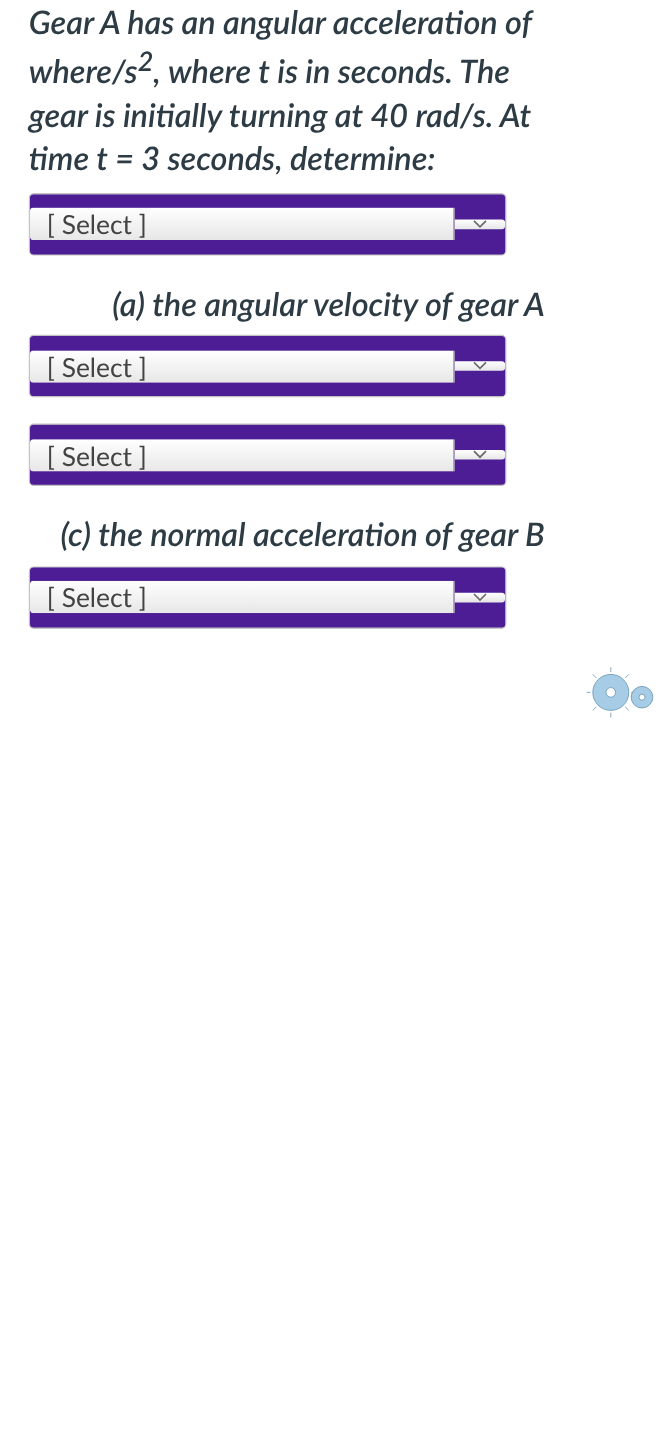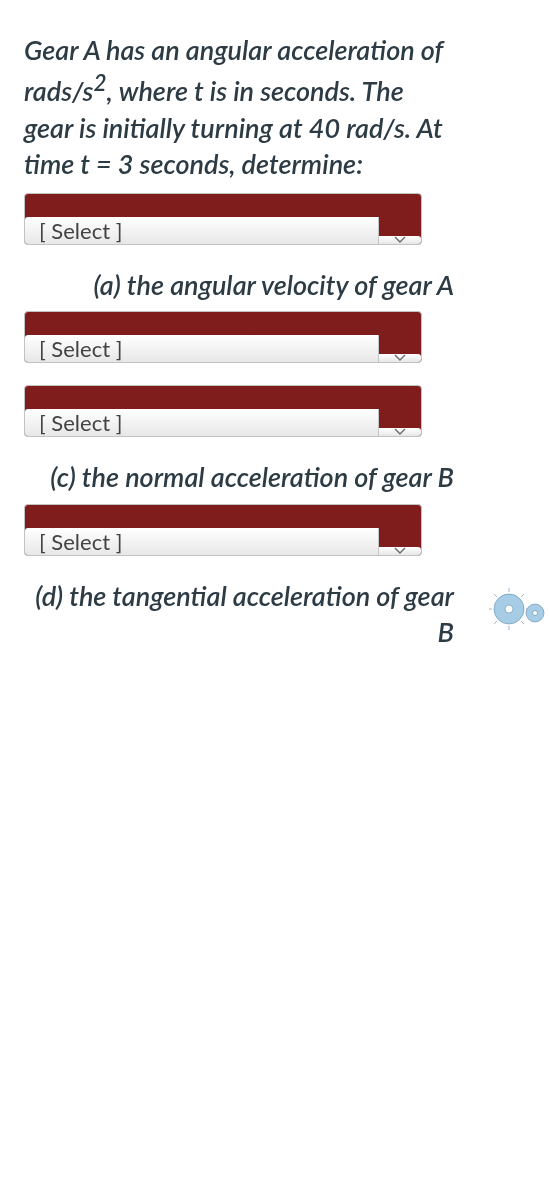--- a/index.html
+++ b/index.html
@@ -11,21 +11,20 @@
     font-family: "Lato", "Segoe UI", "Helvetica Neue", Arial, sans-serif;
     color: #2d3b45;
     background: #fff;
     overflow: hidden;
   }
   .page {
     position: relative;
     padding: 0 0 0 24px;
     width: 549px;
     height: 1000px;
-    margin-top: 32px;
   }
   .content {
     width: 430px;
   }
   .problem-text {
     font-style: italic;
     font-weight: 600;
     font-size: 27px;
     line-height: 1.35;
     color: #2d3b45;
@@ -48,23 +47,23 @@
   .select-wrap {
     margin-top: 8px;
     margin-bottom: 22px;
   }
   .select {
     position: relative;
     width: 398px;
     height: 52px;
     border: 1px solid #c2c2c2;
     border-radius: 4px;
-    background: #7f1d1d;
+    background: #4c1d95;
     display: flex;
-    align-items: flex-end;
+    align-items: center;
     cursor: pointer;
   }
   .select-inner {
     flex: 1;
     background: linear-gradient(to bottom, #ffffff 0%, #e7e7e7 100%);
     border-radius: 3px 0 0 3px;
     display: flex;
     align-items: center;
     padding-left: 14px;
     font-size: 22px;
@@ -102,21 +101,21 @@
 </head>
 <body>
 
 <div class="page">
   <div class="content">
 
     <p class="problem-text">Gear A has an angular acceleration of</p>
 
 
     <p class="problem-text">
-      <span class="units-sup">rads/s</span><sup>2</sup><span>, where t is in seconds. The gear is initially turning at 40 rad/s. At time t = 3 seconds, determine:</span>
+      <span class="units-sup">where/s</span><sup>2</sup><span>, where t is in seconds. The gear is initially turning at 40 rad/s. At time t = 3 seconds, determine:</span>
     </p>
 
     <div class="select-wrap first-select">
       <div class="select">
         <div class="select-inner">[ Select ]</div>
         <div class="select-caret">
           <svg width="12" height="8" viewBox="0 0 12 8">
               <path d="M1 1 L6 6 L11 1" fill="none" stroke="#6b6b6b" stroke-width="1.4"></path>
             </svg>
         </div>
@@ -154,21 +153,20 @@
       <div class="select">
         <div class="select-inner">[ Select ]</div>
         <div class="select-caret">
           <svg width="12" height="8" viewBox="0 0 12 8">
               <path d="M1 1 L6 6 L11 1" fill="none" stroke="#6b6b6b" stroke-width="1.4"></path>
             </svg>
         </div>
       </div>
     </div>
 
-    <p class="qlabel">(d) the tangential acceleration of gear B</p>
 
   </div>
 
   <div class="gear-badge">
     <svg viewBox="0 0 58 46" width="58" height="46">
       <g fill="#a7cde6" stroke="#5a8aa8" stroke-width="0.6">
         <circle cx="20" cy="23" r="15"></circle>
         <g stroke="#5a8aa8">
           <line x1="20" y1="6" x2="20" y2="2"></line>
           <line x1="20" y1="40" x2="20" y2="44"></line>

